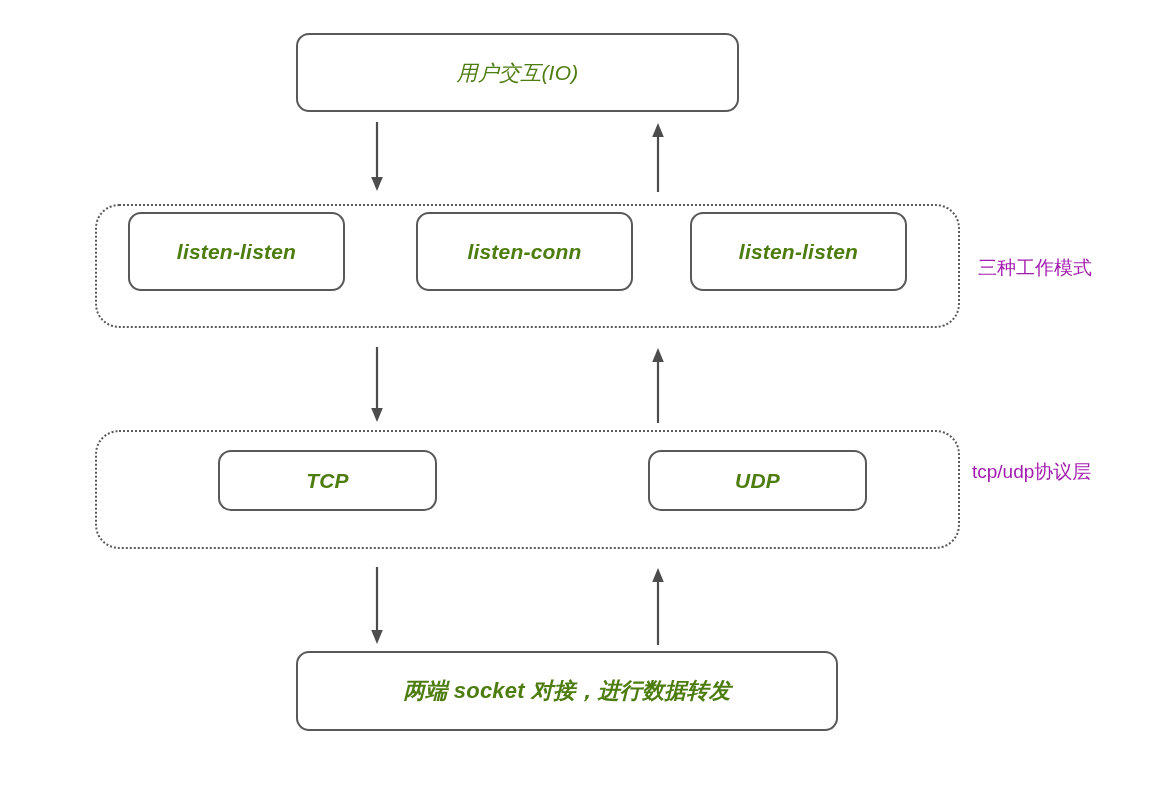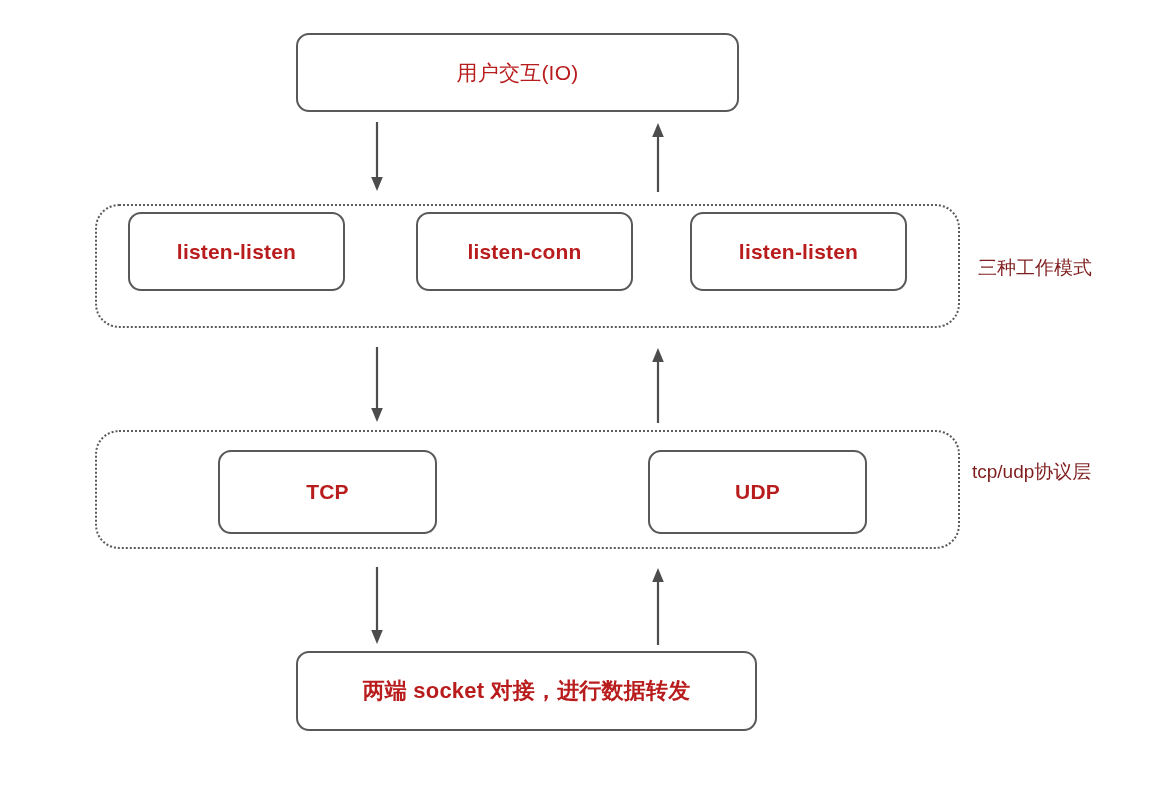--- a/index.html
+++ b/index.html
@@ -23,22 +23,23 @@
   .node {
     position: absolute;
     box-sizing: border-box;
     border: 2.6px solid #595959;
     border-radius: 13px;
     background: #ffffff;
     display: flex;
     align-items: center;
     justify-content: center;
     text-align: center;
-    color: #b91c1c;
+    color: #4d7c0f;
     letter-spacing: 0.2px;
+    font-style: italic;
   }
 
   .node-io {
     left: 296px;
     top: 33px;
     width: 443px;
     height: 79px;
     font-size: 21px;
   }
 
@@ -49,31 +50,31 @@
     font-size: 21px;
     font-weight: bold;
   }
   .node-mode.m1 { left: 128px; }
   .node-mode.m2 { left: 410px; margin-left: 6px; }
   .node-mode.m3 { left: 690px; }
 
   .node-proto {
     top: 450px;
     width: 219px;
-    height: 84px;
+    height: 61px;
     font-size: 21px;
     font-weight: bold;
   }
   .node-proto.p1 { left: 218px; }
   .node-proto.p2 { left: 648px; }
 
   .node-socket {
     left: 296px;
     top: 651px;
-    width: 461px;
+    width: 542px;
     height: 80px;
     font-size: 22px;
     font-weight: bold;
   }
 
   
   .group {
     position: absolute;
     box-sizing: border-box;
     border: 2.4px dotted #5a5a5a;
@@ -90,21 +91,21 @@
     left: 95px;
     top: 430px;
     width: 865px;
     height: 119px;
   }
 
   
   .side-label {
     position: absolute;
     font-size: 19px;
-    color: #7f1d1d;
+    color: #a21caf;
     white-space: nowrap;
   }
   .label-modes {
     left: 978px;
     top: 255px;
   }
   .label-proto {
     left: 972px;
     top: 459px;
   }

